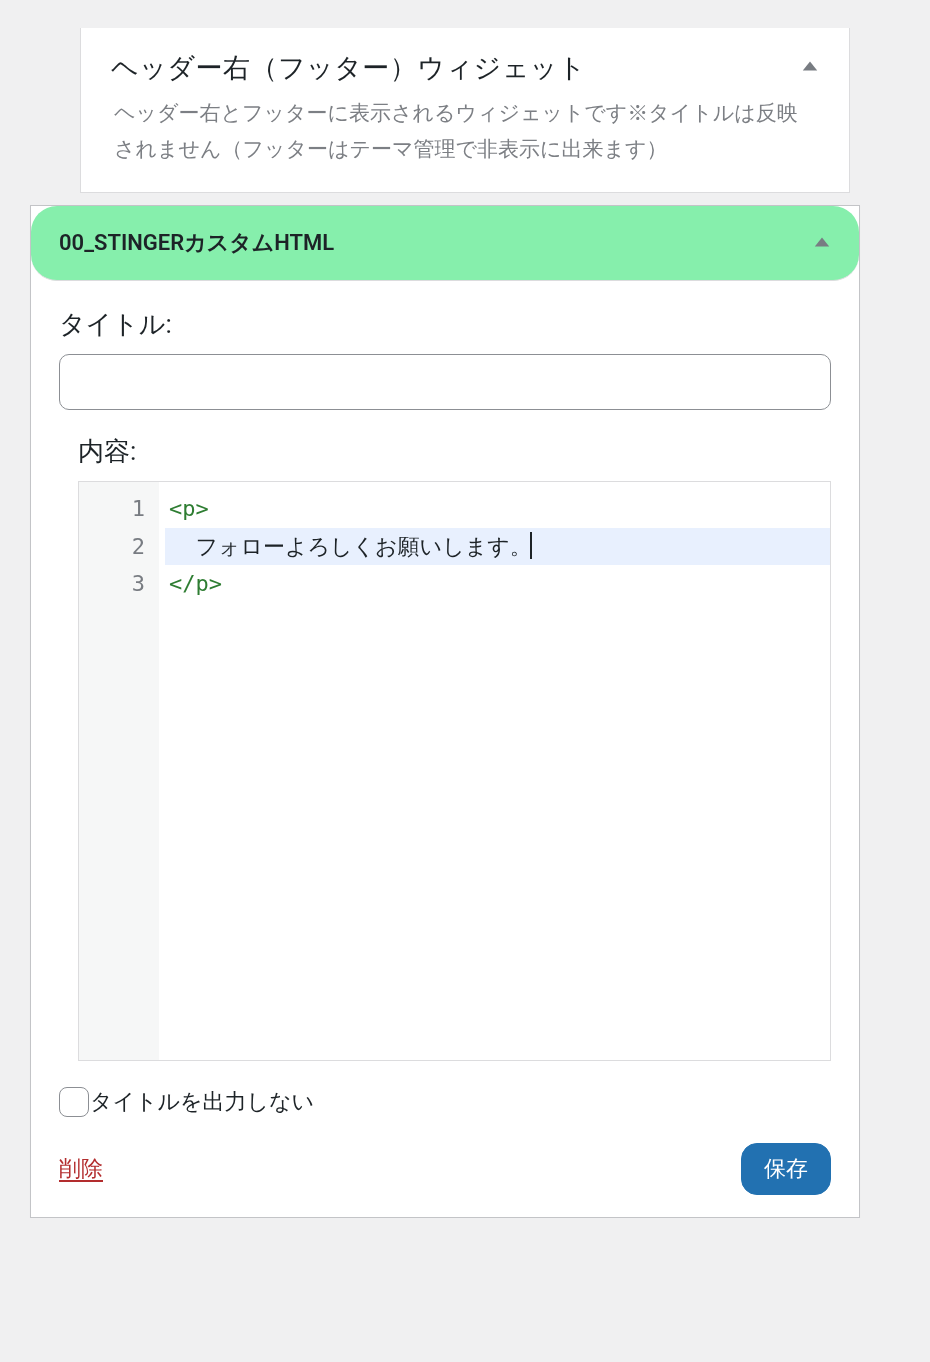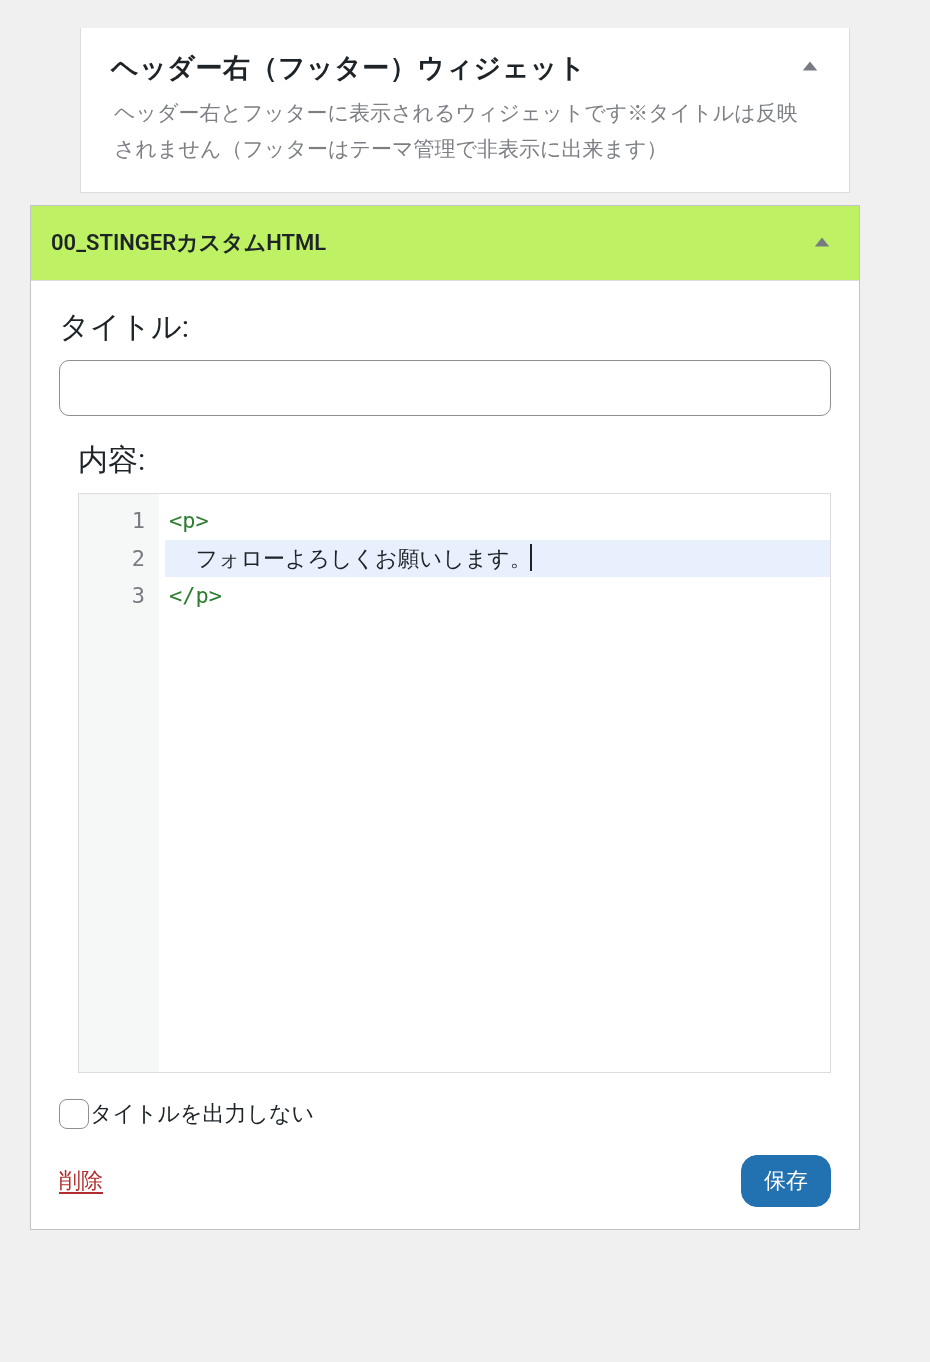--- a/index.html
+++ b/index.html
@@ -23,21 +23,21 @@
     margin-top: 28px;
     padding-bottom: 8px;
   }
   .widget-area-header {
     padding: 22px 30px 14px 30px;
     position: relative;
   }
   .widget-area-header h3 {
     margin: 0 0 10px 0;
     font-size: 27px;
-    font-weight: 700;
+    font-weight: 400;
     color: #1d2327;
     letter-spacing: 0.5px;
   }
   .widget-area-header p {
     margin: 3px;
     font-size: 21px;
     line-height: 1.7;
     color: #7c7f84;
     padding-right: 10px;
   }
@@ -56,40 +56,41 @@
     width: 830px;
     position: relative;
     margin-left: 30px;
     margin-top: 12px;
     box-shadow: 0 1px 1px rgba(0,0,0,0.04);
   }
   .widget-title-bar {
     display: flex;
     align-items: center;
     justify-content: space-between;
-    padding: 22px 28px 22px 20px;
+    padding: 22px 28px 22px 28px;
     border-bottom: 1px solid #dcdcde;
-    background: #bef264;
+    background: #86efac;
+    border-radius: 26px;
   }
   .widget-title-bar h4 {
     margin: 0;
     font-size: 22px;
     font-weight: 600;
     color: #1d2327;
   }
   .widget-title-bar .toggle { color: #787c82; }
 
   .widget-body {
     padding: 26px 28px 22px 28px;
     background: #fff;
   }
   .field-row { margin-bottom: 24px; }
   .field-label {
     display: block;
-    font-size: 30px;
+    font-size: 26px;
     color: #1d2327;
     margin-bottom: 12px;
   }
   .text-input {
     width: 100%;
     height: 56px;
     border: 1px solid #8c8f94;
     border-radius: 10px;
     padding: 6px 12px;
     font-size: 18px;

